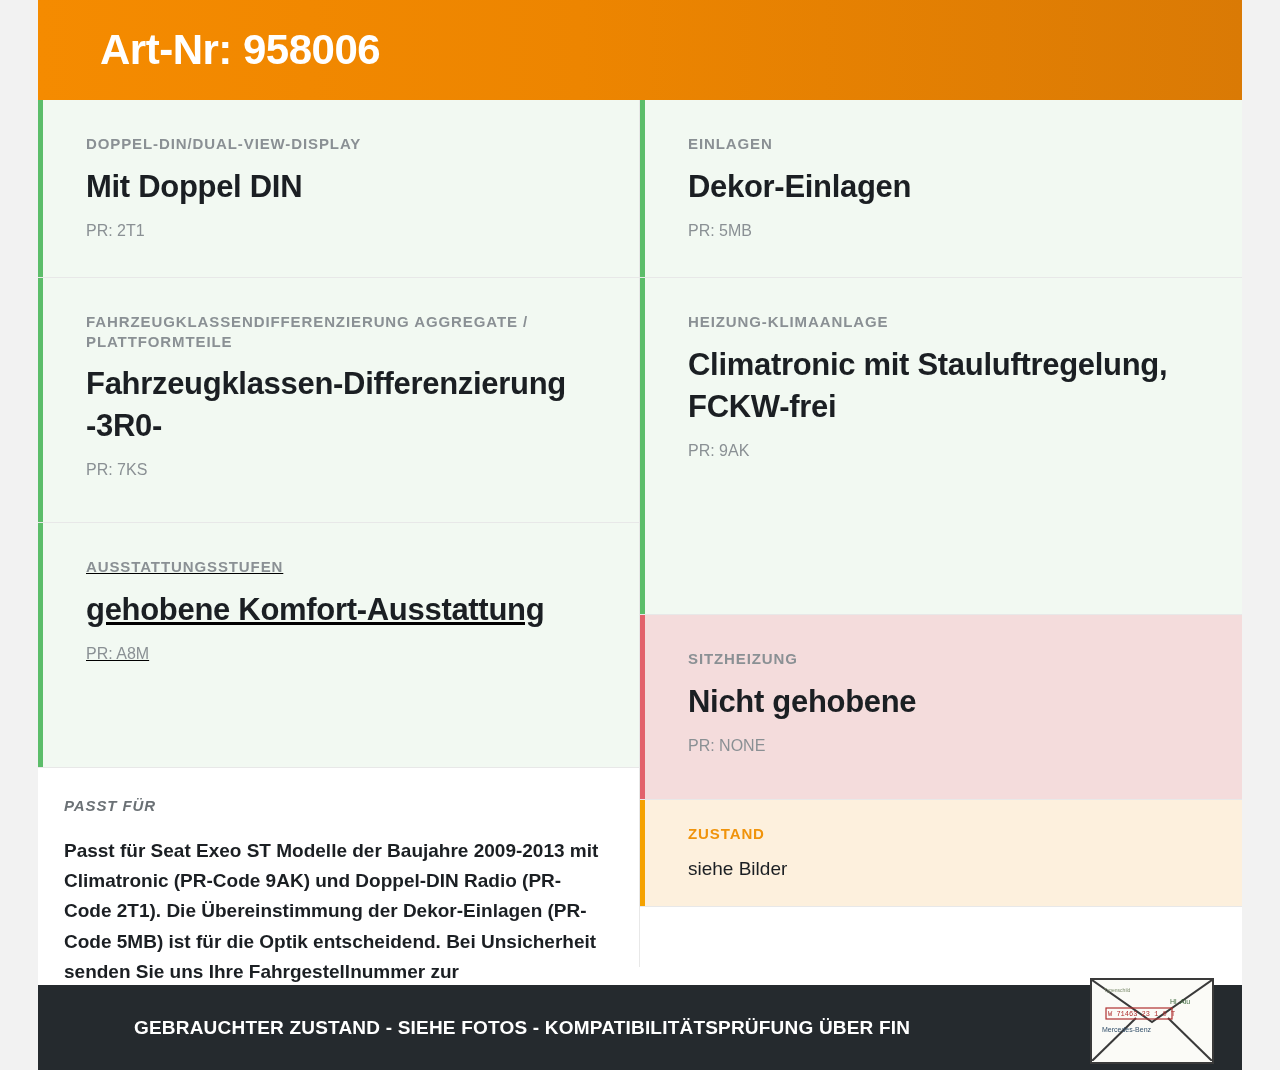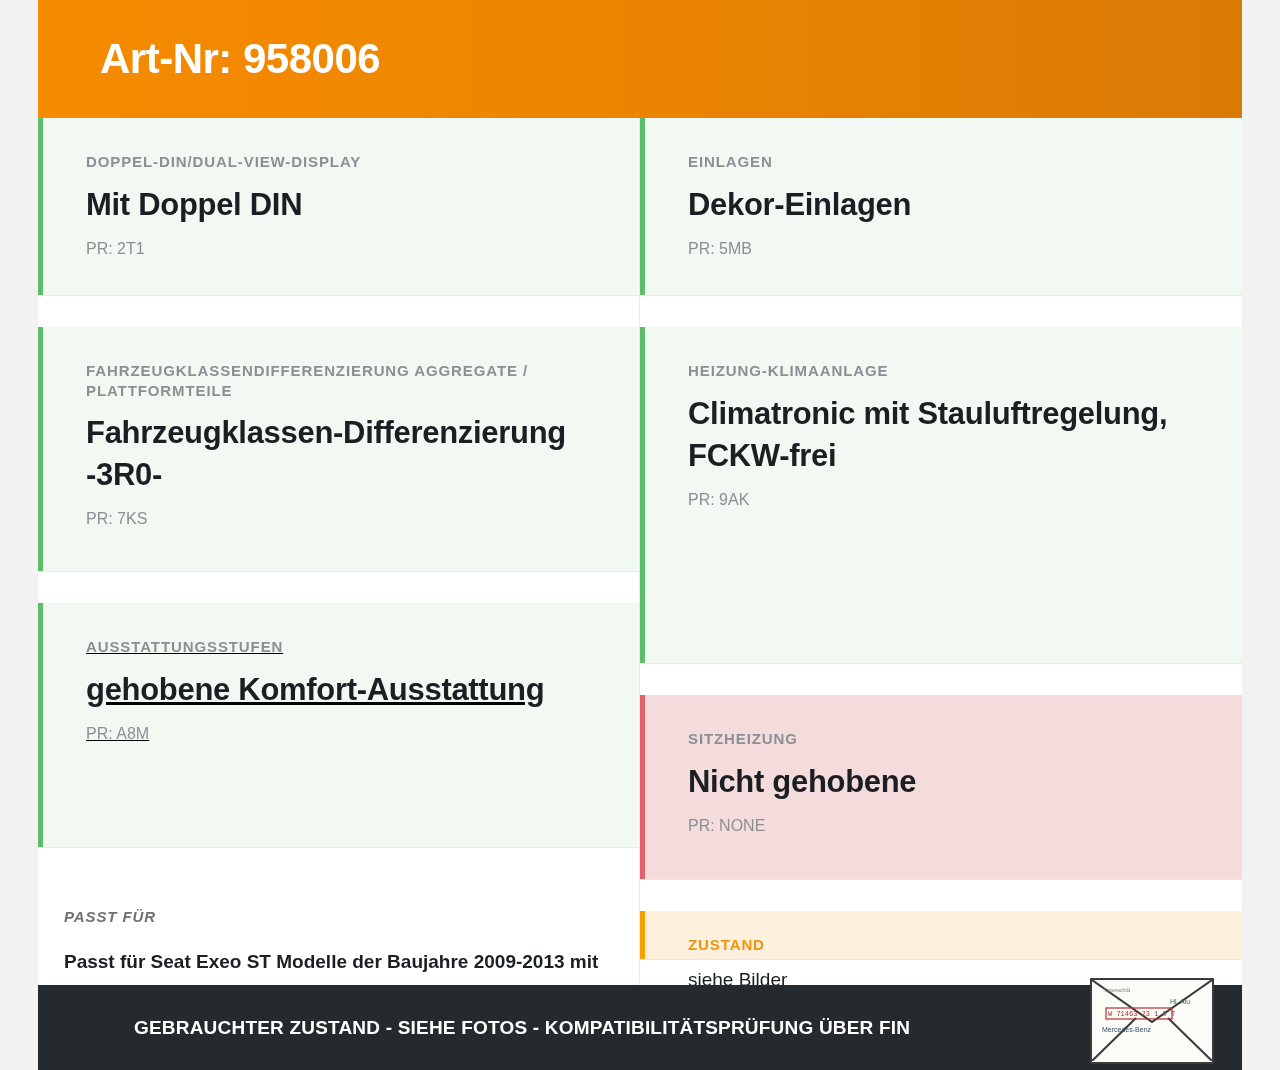--- a/index.html
+++ b/index.html
@@ -19,21 +19,21 @@
     position: absolute;
     left: 38px;
     top: 0;
     width: 1204px;
     height: 1070px;
     background: #ffffff;
     box-shadow: 0 0 0 0 transparent;
   }
   
   .header {
-    height: 118px;
+    height: 100px;
     background: linear-gradient(90deg, #f58b00 0%, #ed8500 45%, #da7a05 100%);
     display: flex;
     align-items: center;
     padding: 0 0 0 62px;
     box-sizing: border-box;
   }
   .header-title {
     color: #ffffff;
     font-size: 42px;
     font-weight: bold;
@@ -42,21 +42,20 @@
   
   .columns {
     display: flex;
     width: 100%;
     height: 867px;
     box-sizing: border-box;
   }
   .col {
     width: 50%;
     box-sizing: border-box;
-    gap: 31px;
   }
   .col-left {
     border-right: 1px solid #e8e8e8;
   }
   .card {
     position: relative;
     box-sizing: border-box;
     padding: 34px 30px 26px 48px;
     border-bottom: 1px solid #e8e8e8;
   }

